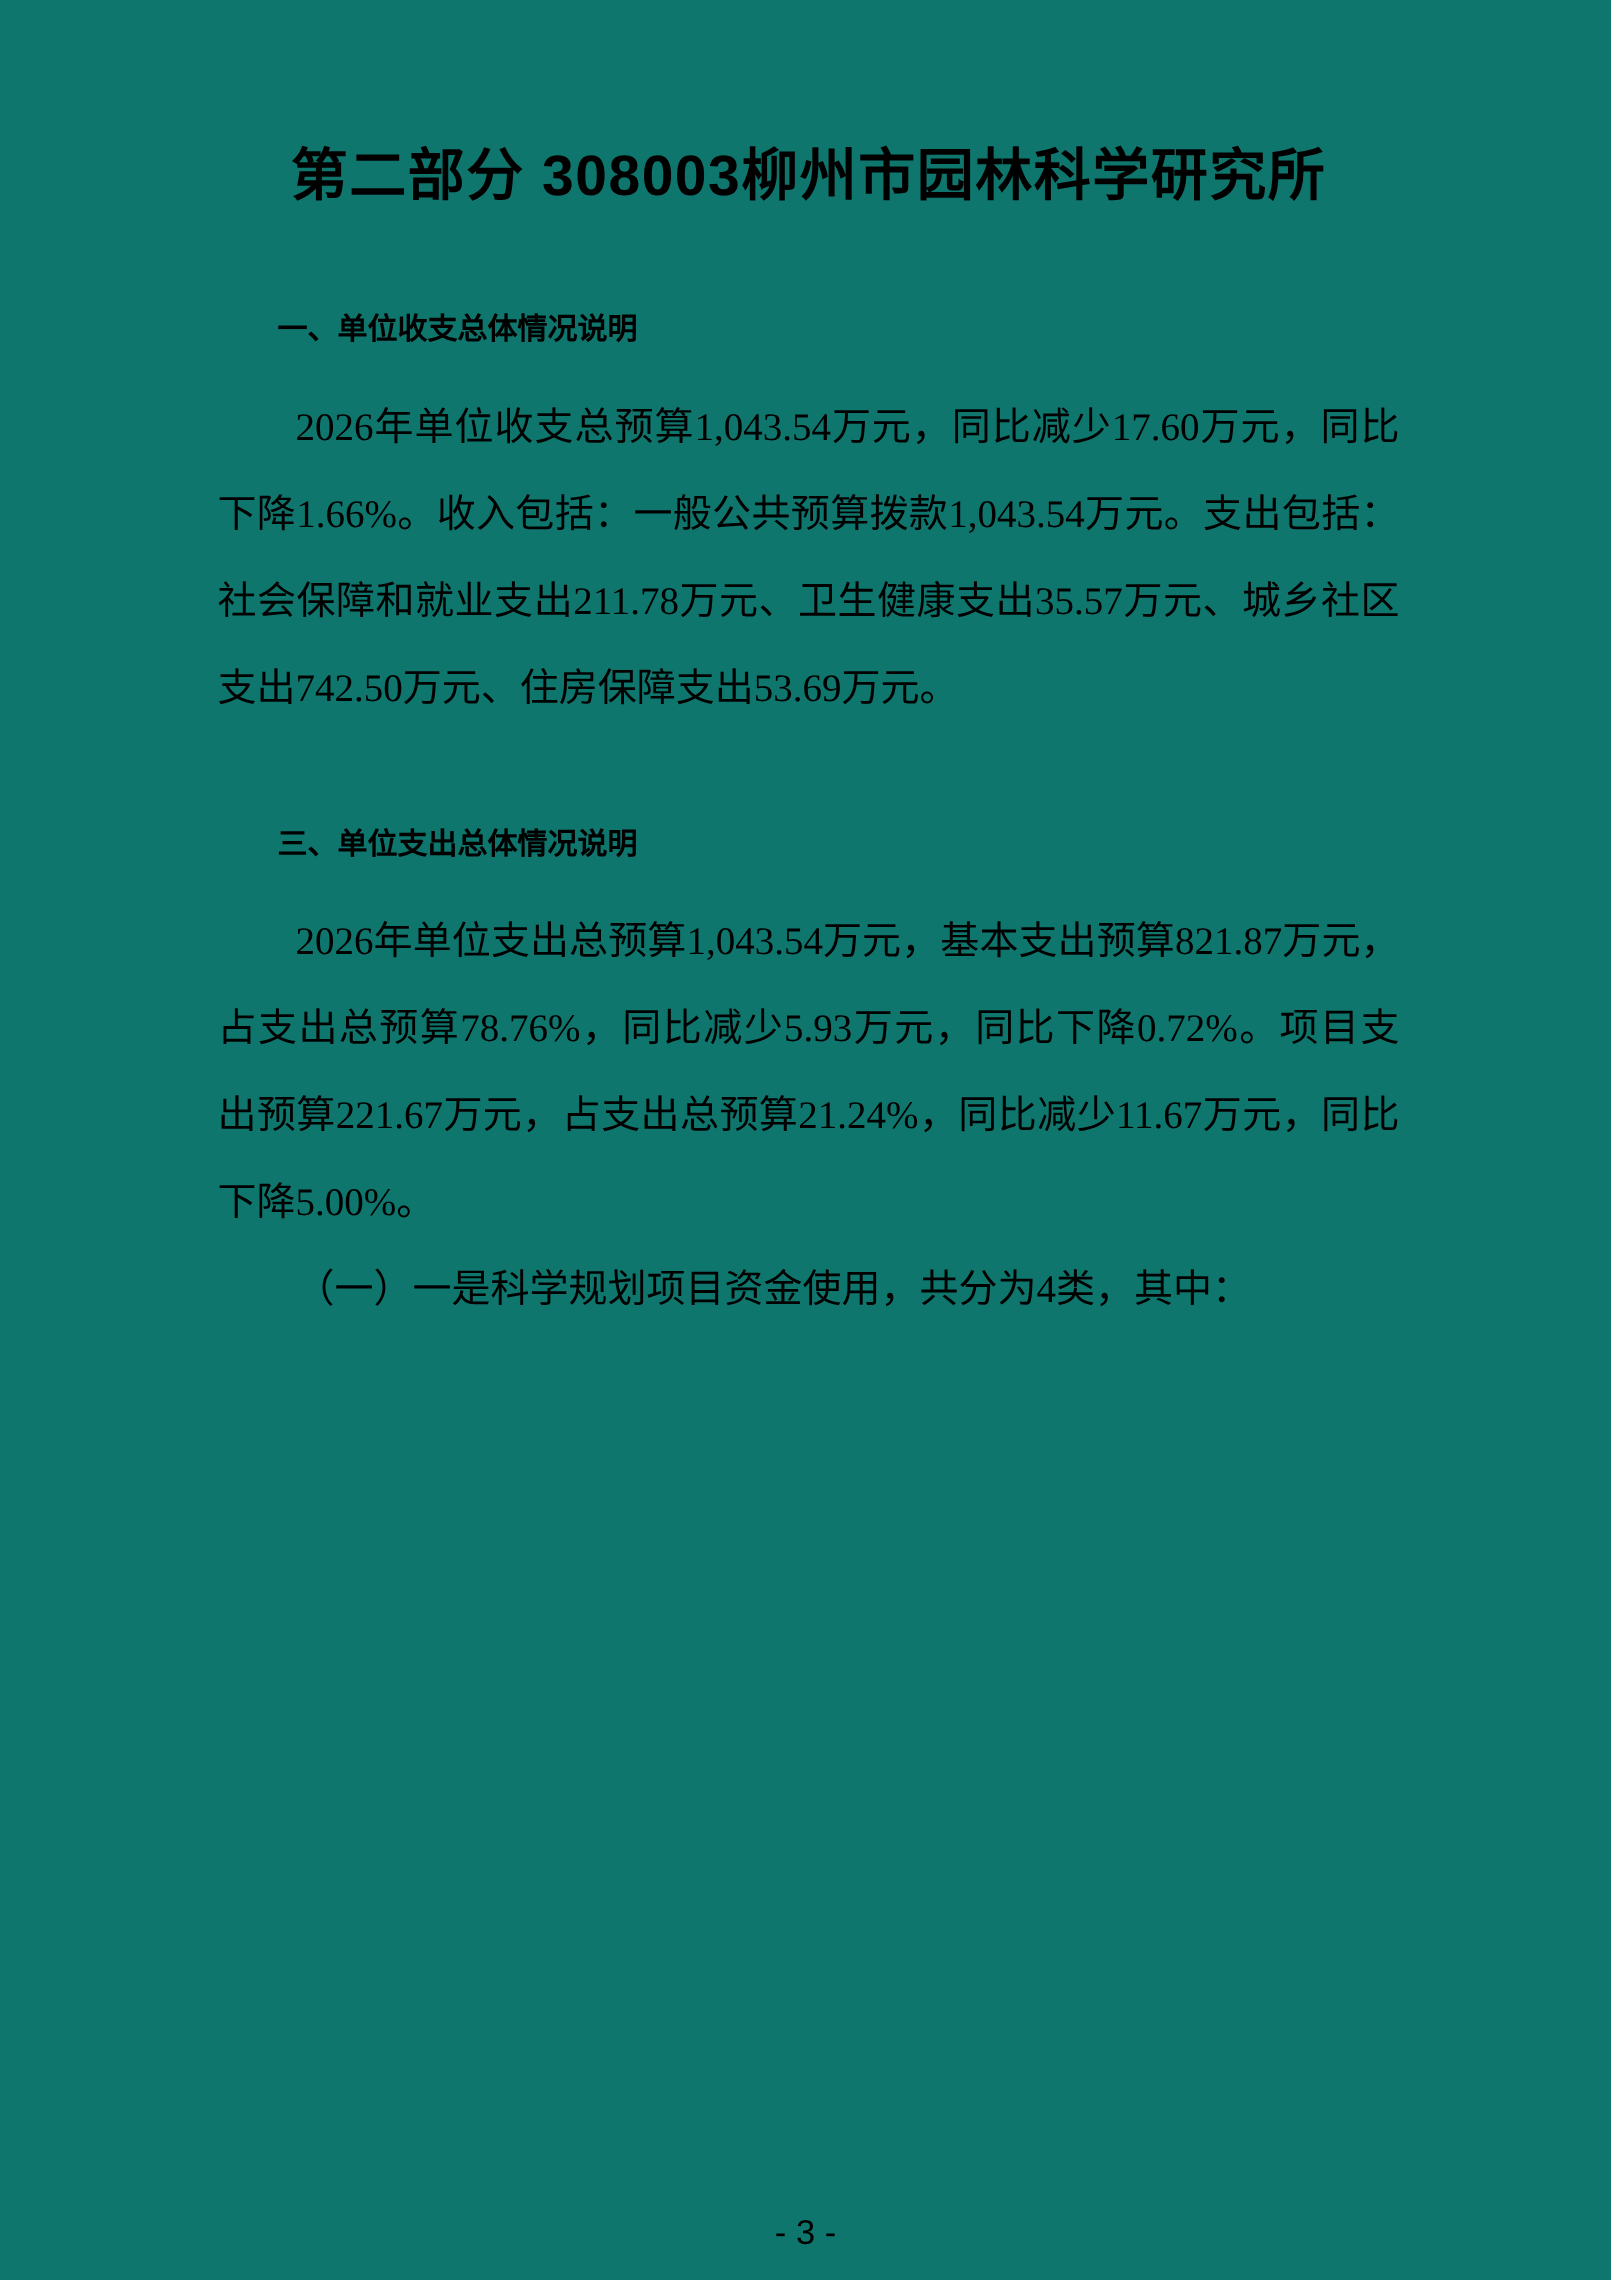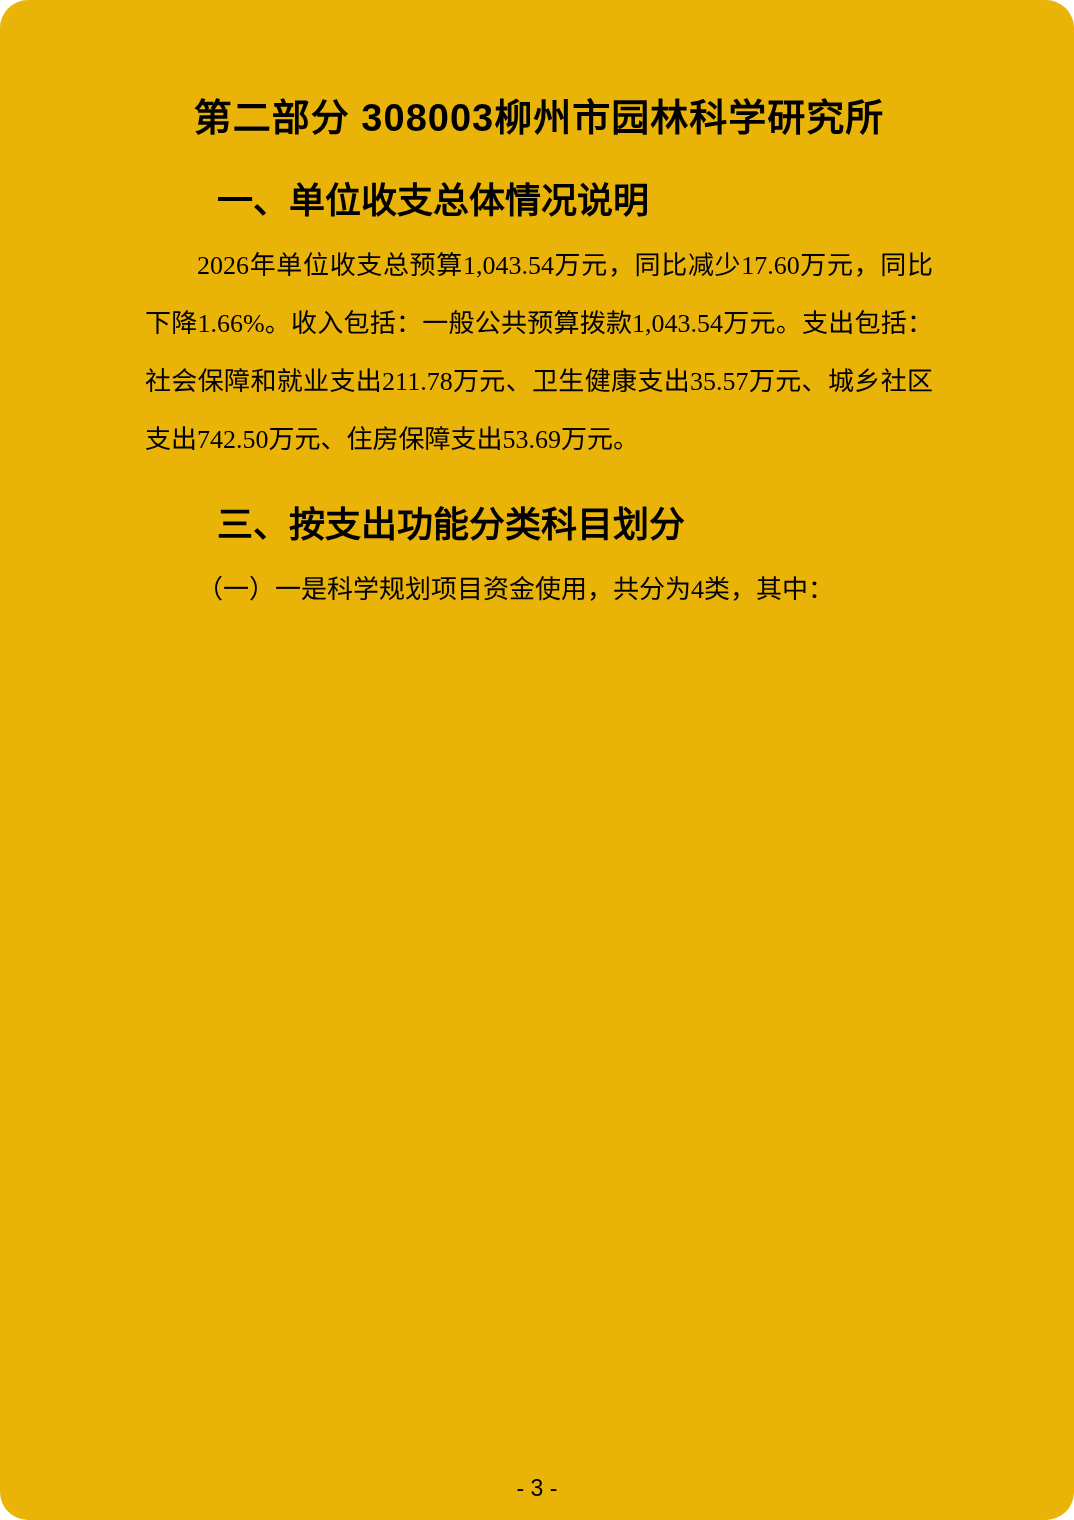--- a/index.html
+++ b/index.html
@@ -6,44 +6,43 @@
   html, body { background: #ffffff; }
   body {
     font-family: "Liberation Serif", "DejaVu Serif", serif;
     color: #000000;
   }
   .page {
     position: relative;
     width: 1074px;
     height: 1520px;
     margin: 0 auto;
-    background: #eab308;
+    background: #0f766e;
     overflow: hidden;
-    border-radius: 28px;
   }
   .content {
     padding: 92px 141px 0 145px;
   }
   .doc-title {
     font-family: "Liberation Sans", "DejaVu Sans", sans-serif;
     font-weight: bold;
     font-size: 38px;
     line-height: 53px;
     text-align: center;
     color: #000000;
     letter-spacing: 1px;
   }
   .doc-title .title-line { display: block; }
   .section-heading {
     font-family: "Liberation Sans", "DejaVu Sans", sans-serif;
     font-weight: bold;
-    font-size: 36px;
+    font-size: 20px;
     line-height: 40px;
     text-indent: 2em;
-    margin-top: 36px;
+    margin-top: 55px;
     margin-bottom: 16px;
     color: #000000;
   }
   .para {
     font-family: "Liberation Serif", "DejaVu Serif", serif;
     font-size: 26px;
     line-height: 58px;
     text-align: justify;
     text-justify: inter-character;
     text-indent: 2em;
@@ -72,21 +71,22 @@
       <span class="title-line">第二部分 308003柳州市园林科学研究所</span>
     </h1>
 
     <section>
       <h2 class="section-heading">一、单位收支总体情况说明</h2>
       <p class="para">2026年单位收支总预算1,043.54万元，同比减少17.60万元，同比下降1.66%。收入包括：一般公共预算拨款1,043.54万元。支出包括：社会保障和就业支出211.78万元、卫生健康支出35.57万元、城乡社区支出742.50万元、住房保障支出53.69万元。</p>
     </section>
 
 
     <section>
-      <h2 class="section-heading">三、按支出功能分类科目划分</h2>
+      <h2 class="section-heading">三、单位支出总体情况说明</h2>
+      <p class="para">2026年单位支出总预算1,043.54万元，基本支出预算821.87万元，占支出总预算78.76%，同比减少5.93万元，同比下降0.72%。项目支出预算221.67万元，占支出总预算21.24%，同比减少11.67万元，同比下降5.00%。</p>
       <p class="para">（一）一是科学规划项目资金使用，共分为4类，其中：</p>
     </section>
 
   </div>
 
   <div class="page-footer">
     <span class="page-number">- 3 -</span>
   </div>
 </div>
 

